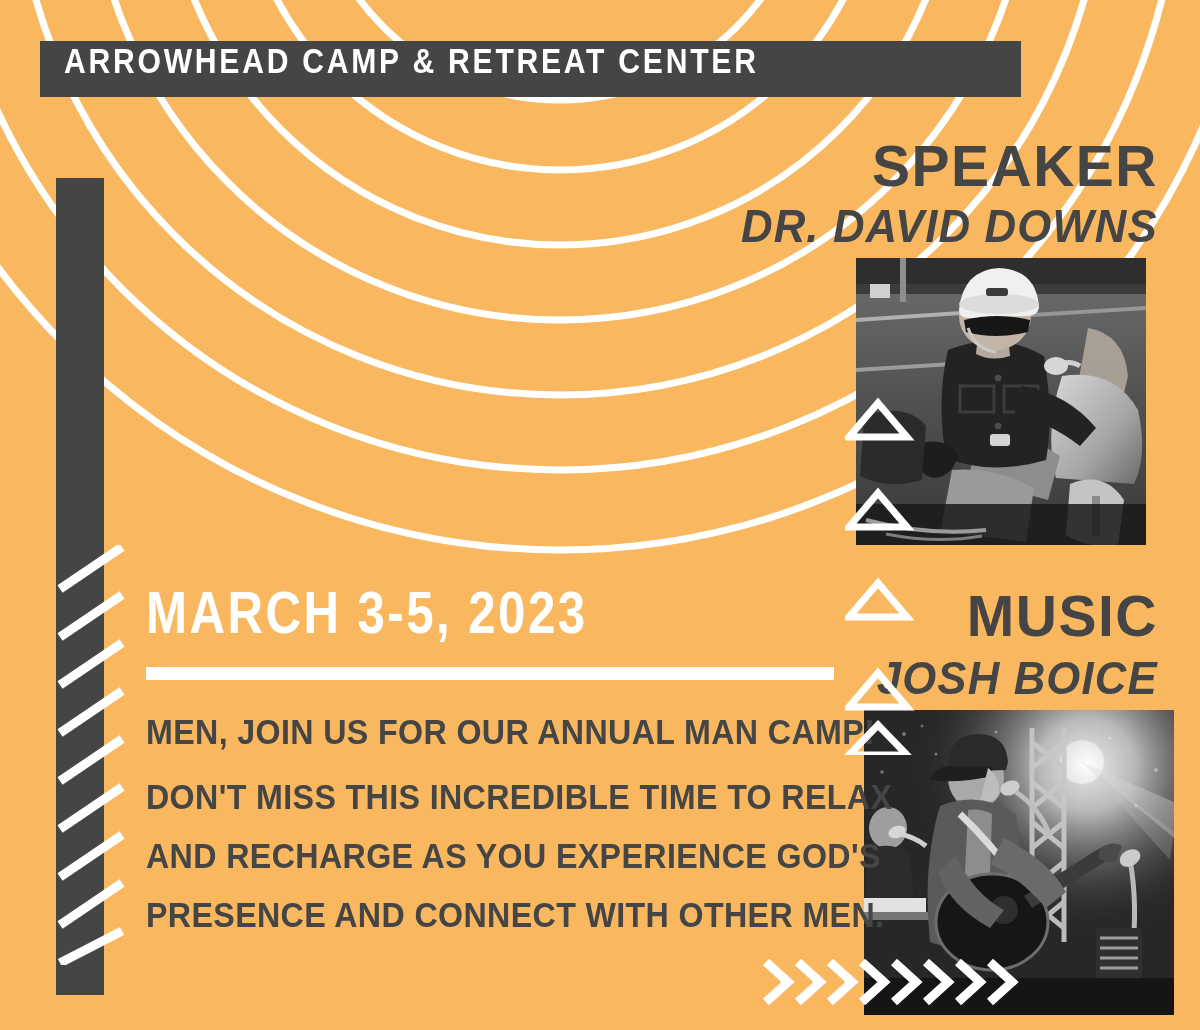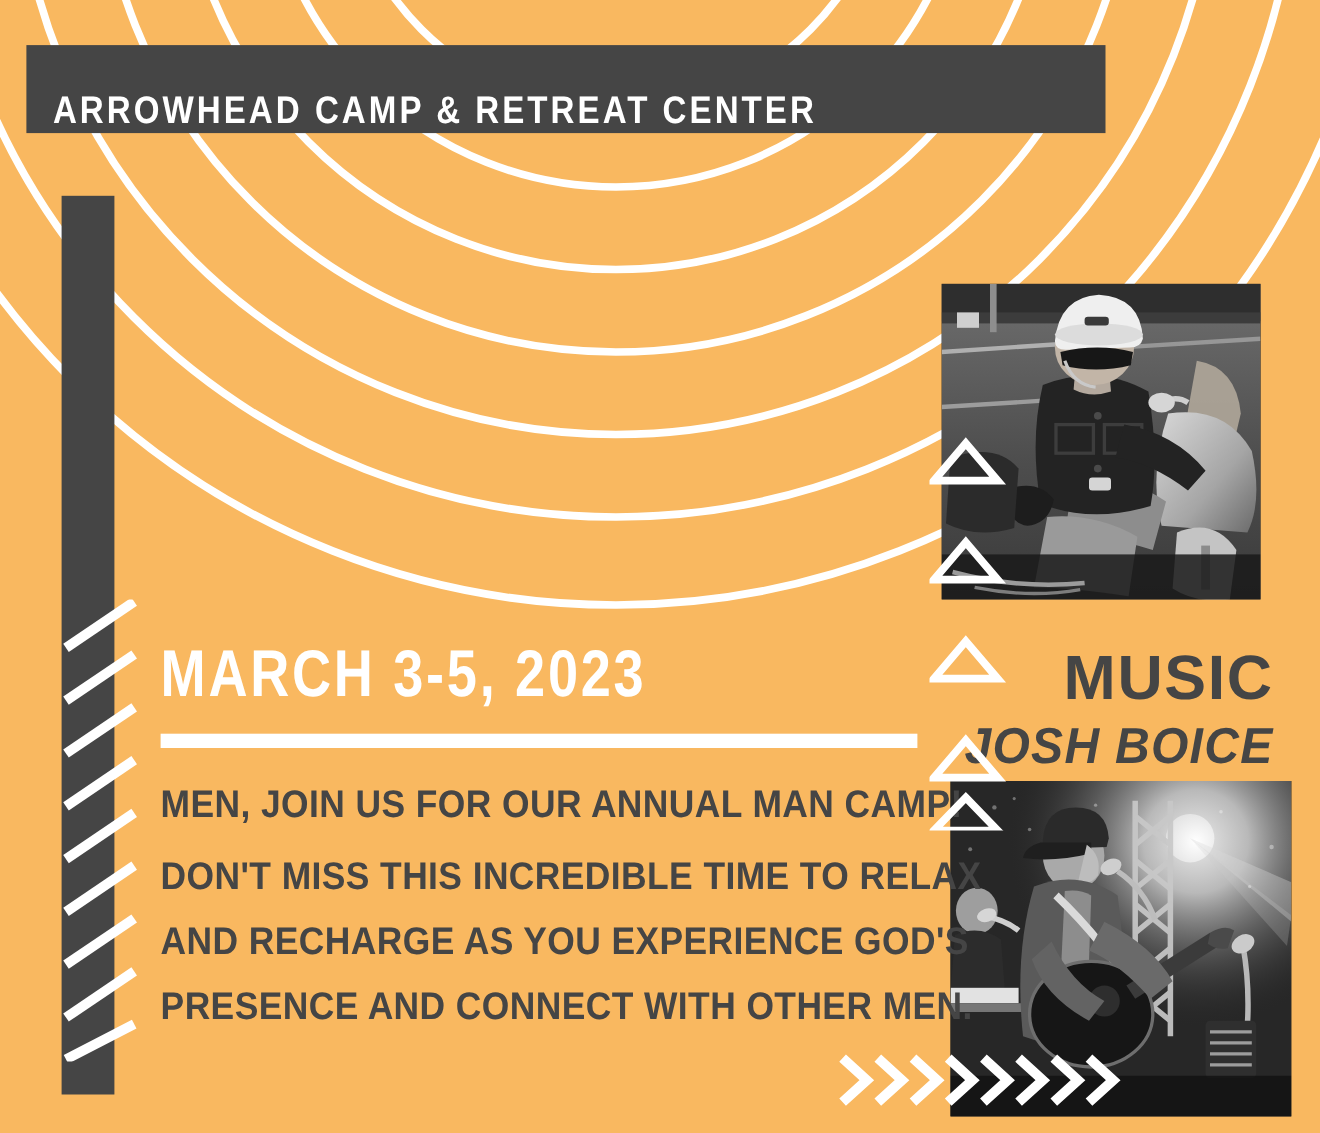--- a/index.html
+++ b/index.html
@@ -22,27 +22,27 @@
   .arcs {
     position: absolute;
     left: 0; top: 0;
     width: 1200px; height: 1030px;
     pointer-events: none;
   }
 
   
   #header-bar {
     position: absolute;
-    left: 24px;
+    left: 40px;
     top: 41px;
     width: 981px;
-    height: 80px;
+    height: 56px;
     background: #454545;
     display: flex;
-    align-items: flex-end;
+    align-items: flex-start;
     z-index: 6;
   }
   #header-title {
     color: #ffffff;
     font-size: 35px;
     font-weight: bold;
     letter-spacing: 3.2px;
     padding-left: 28px;
     transform: scaleX(0.86);
     transform-origin: left center;
@@ -255,20 +255,24 @@
   <div id="divider-rule"></div>
 
   <div id="body-copy">
     <div class="body-line">MEN, JOIN US FOR OUR ANNUAL MAN CAMP!</div>
     <div class="body-para-gap"></div>
     <div class="body-line">DON'T MISS THIS INCREDIBLE TIME TO RELAX</div>
     <div class="body-line">AND RECHARGE AS YOU EXPERIENCE GOD'S</div>
     <div class="body-line">PRESENCE AND CONNECT WITH OTHER MEN.</div>
   </div>
 
+  <div id="speaker-credit">
+    <div class="credit-role">SPEAKER</div>
+    <div class="credit-name">DR. DAVID DOWNS</div>
+  </div>
 
   <div class="photo" id="speaker-photo">
     <svg viewBox="0 0 290 287" preserveAspectRatio="xMidYMid slice" aria-hidden="true">
       <defs>
         <linearGradient id="spkSky" x1="0" y1="0" x2="0" y2="1">
           <stop offset="0%" stop-color="#6f6f6f"></stop>
           <stop offset="55%" stop-color="#4e4e4e"></stop>
           <stop offset="100%" stop-color="#3a3a3a"></stop>
         </linearGradient>
         <linearGradient id="spkBike" x1="0" y1="0" x2="1" y2="1">

